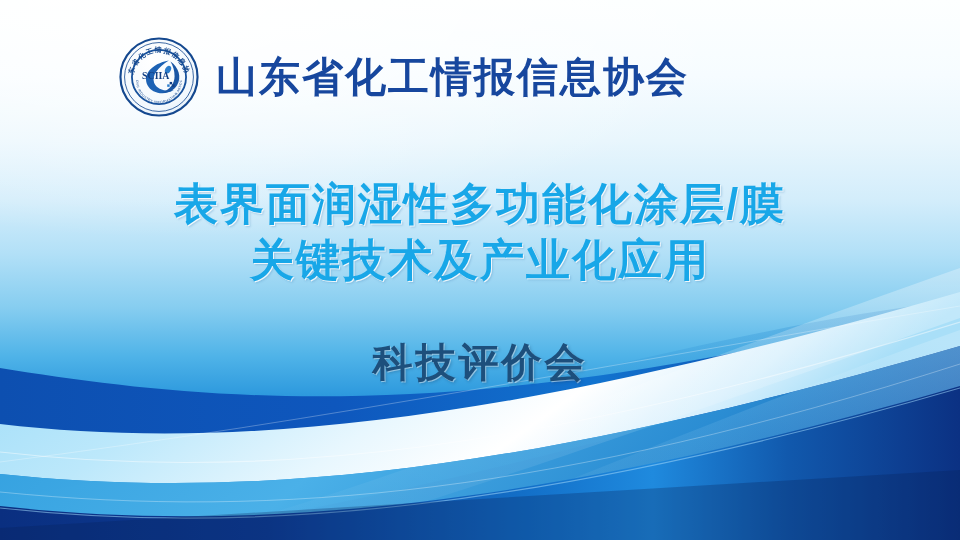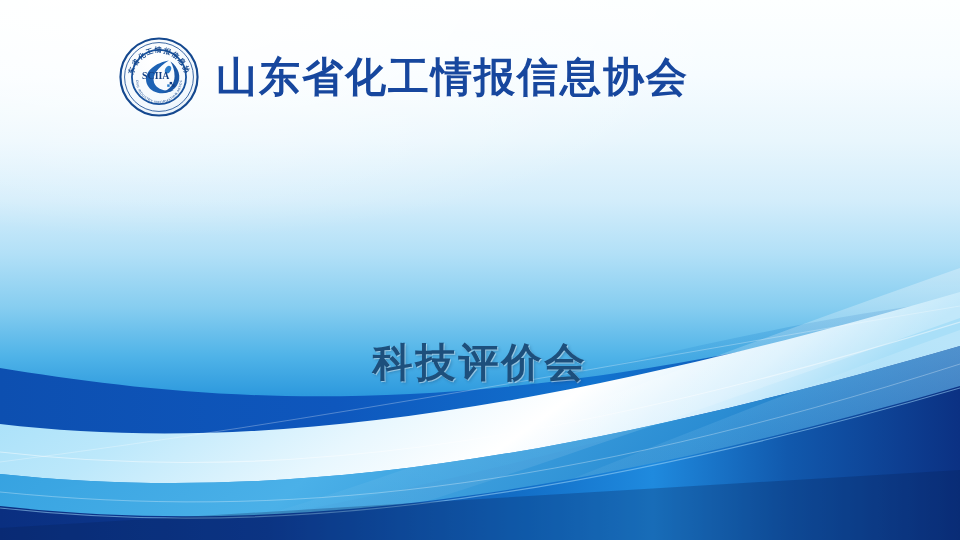--- a/index.html
+++ b/index.html
@@ -224,18 +224,22 @@
         <rect x="66" y="59" width="3" height="3" fill="#123f84"></rect>
         <rect x="60" y="59" width="3" height="3" fill="#2b7ccb"></rect>
 
         <text x="46" y="53" font-size="12" font-weight="bold" fill="#123f84" text-anchor="middle" font-family="'Liberation Serif', serif">SCIIA</text>
       </svg>
     </div>
 
     <div id="assoc-name">山东省化工情报信息协会</div>
   </div>
 
+  <div id="title-block">
+    <div class="title-line">表界面润湿性多功能化涂层/膜</div>
+    <div class="title-line">关键技术及产业化应用</div>
+  </div>
 
   <div id="subtitle-block">
     <div id="subtitle">科技评价会</div>
   </div>
 
 </div>
 
 </body></html>

